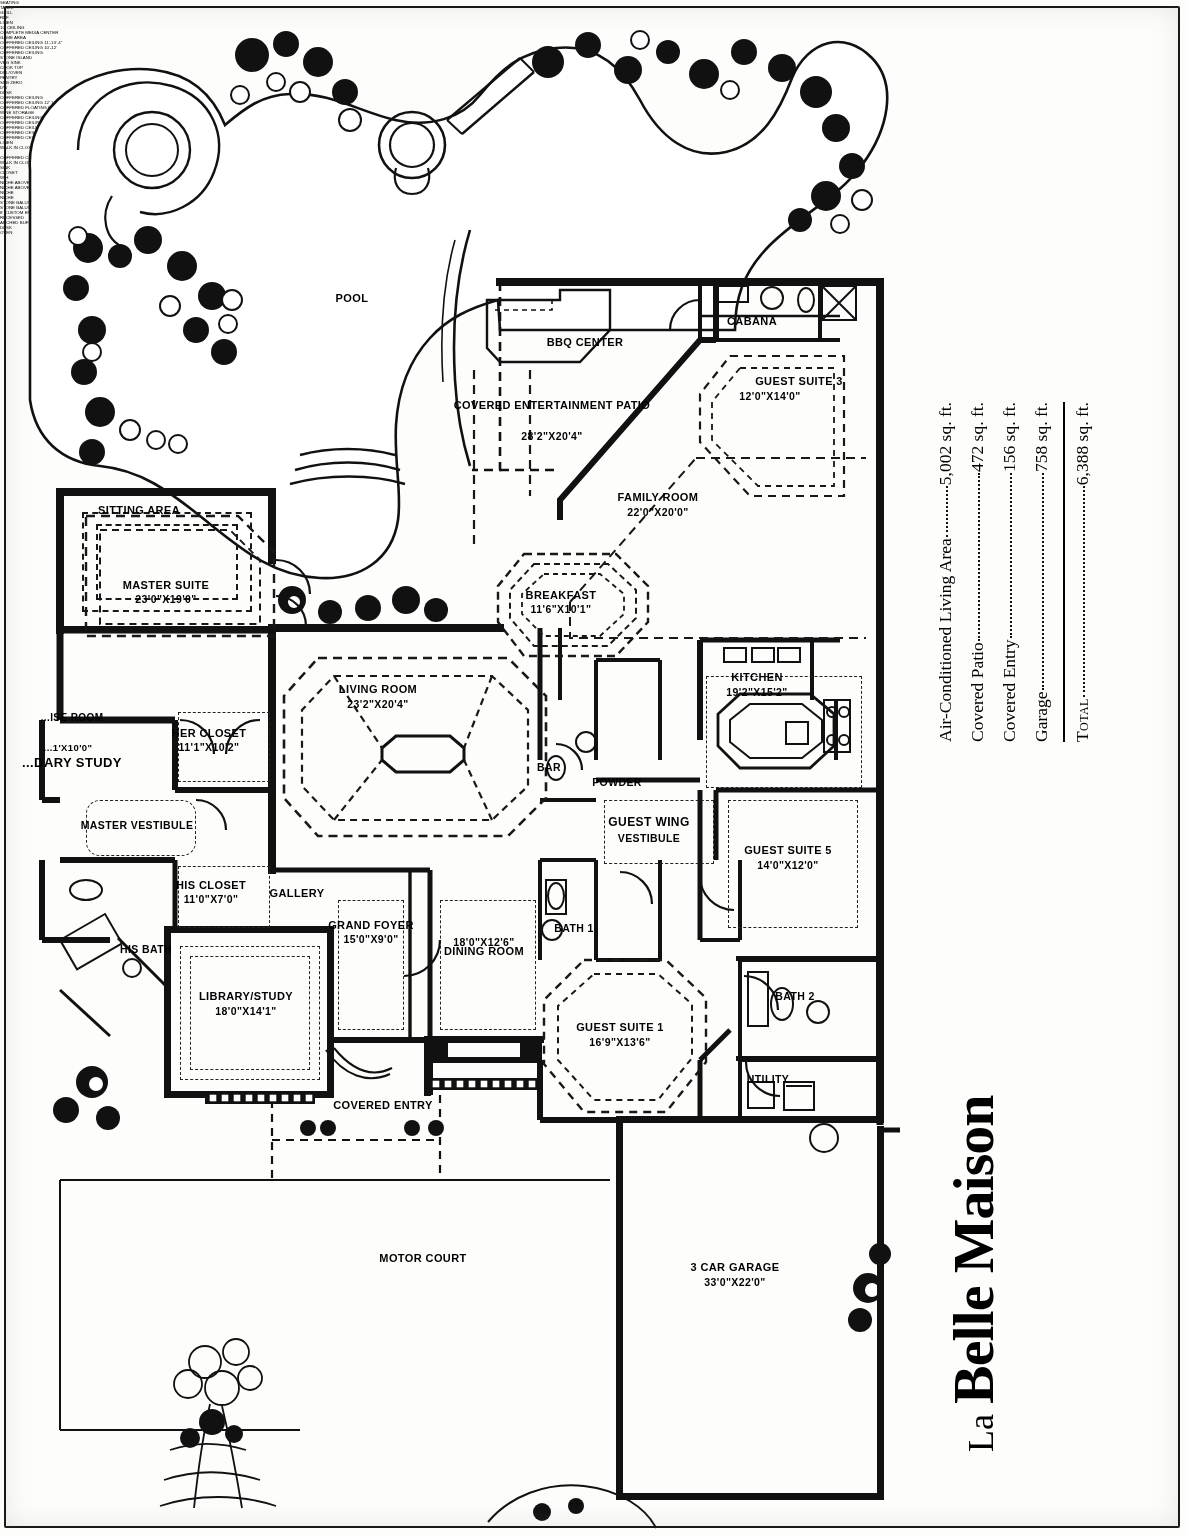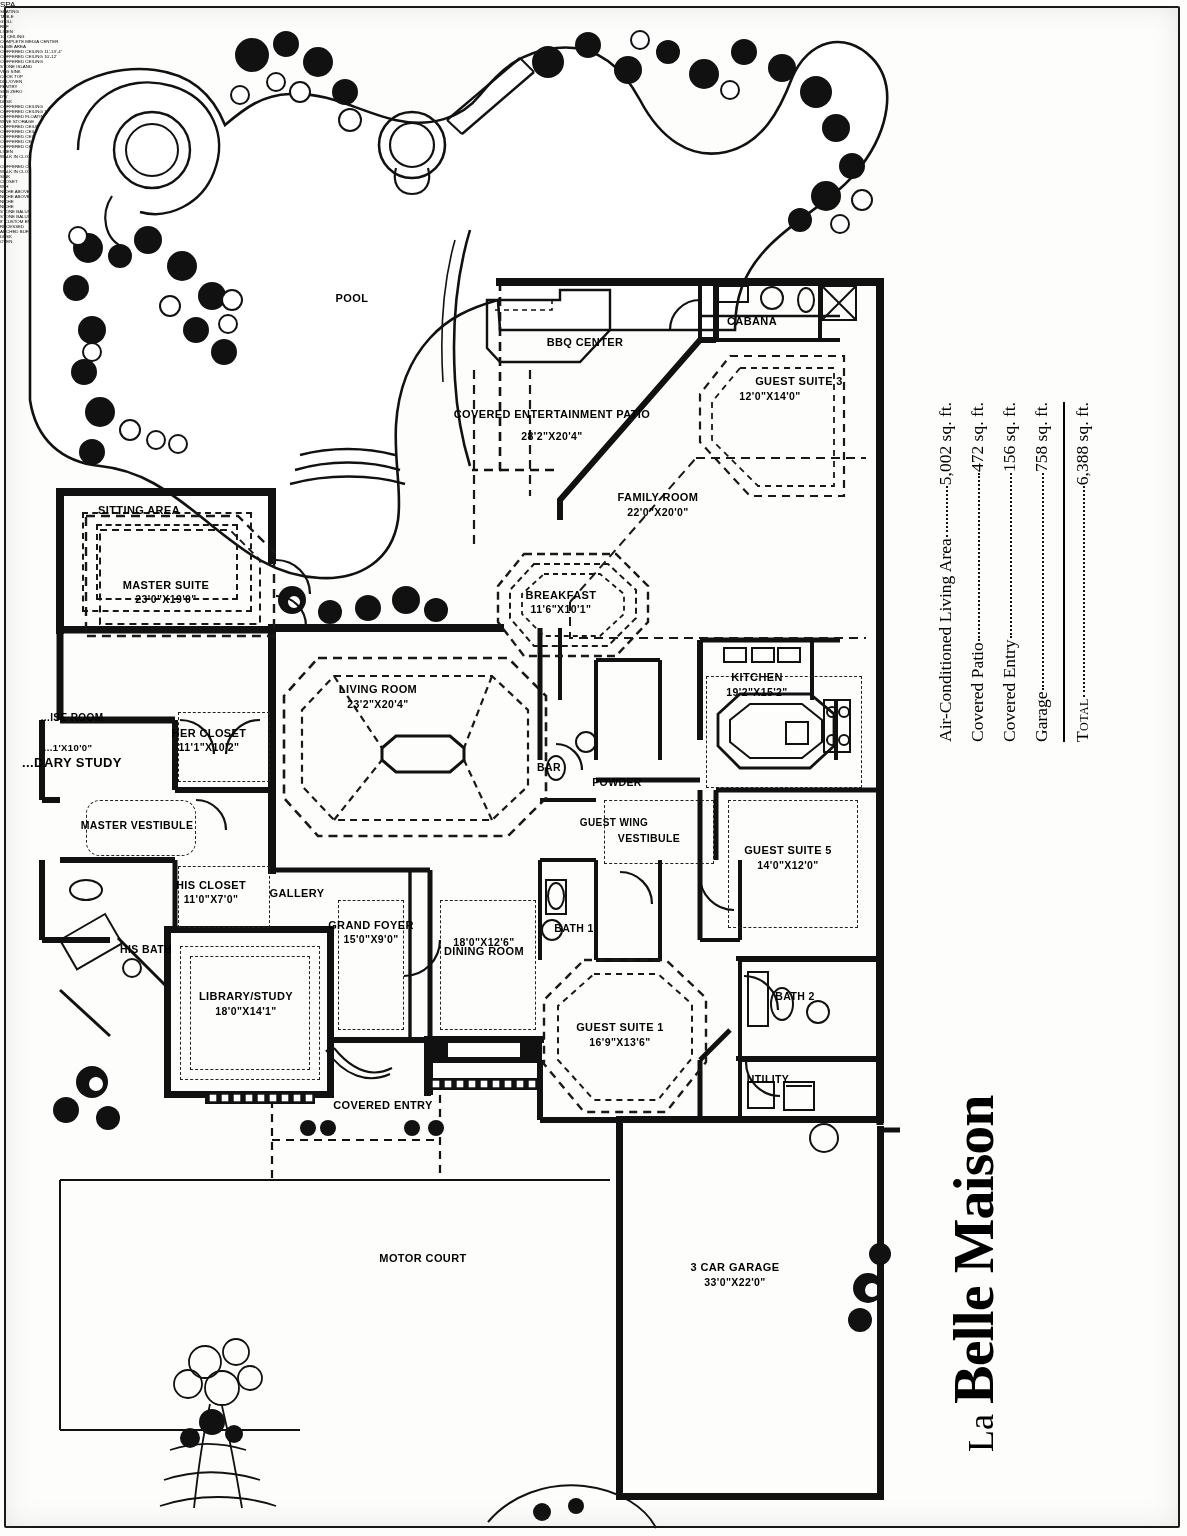--- a/index.html
+++ b/index.html
@@ -508,29 +508,28 @@
         <rect x="468" y="1080" width="8" height="8"></rect>
       <rect x="480" y="1080" width="8" height="8"></rect>
         <rect x="492" y="1080" width="8" height="8"></rect>
       <rect x="504" y="1080" width="8" height="8"></rect>
         <rect x="516" y="1080" width="8" height="8"></rect>
       <rect x="528" y="1080" width="8" height="8"></rect>
     </g>
   </svg>
 
   <div class="lbl room-name" style="left:352px;top:298px;">POOL</div>
-  <div class="note6" style="left:412px;top:146px;font-size:8px;">SPA</div>
   <div class="micro" style="left:170px;top:124px;">SEATING</div>
   <div class="micro" style="left:166px;top:156px;">TABLE</div>
 
   <div class="lbl room-name" style="left:585px;top:342px;">BBQ CENTER</div>
   <div class="micro" style="left:513px;top:317px;">GRILL</div>
   <div class="micro" style="left:548px;top:293px;">REF</div>
 
-  <div class="lbl room-name" style="left:552px;top:414px;">COVERED ENTERTAINMENT PATIO</div>
+  <div class="lbl room-name" style="left:552px;top:405px;">COVERED ENTERTAINMENT PATIO</div>
   <div class="lbl room-dim" style="left:552px;top:437px;">28'2"X20'4"</div>
 
   <div class="lbl room-name" style="left:752px;top:321px;">CABANA</div>
   <div class="micro" style="left:732px;top:295px;">LINEN</div>
 
   <div class="lbl room-name" style="left:799px;top:381px;">GUEST SUITE 3</div>
   <div class="lbl room-dim" style="left:770px;top:397px;">12'0"X14'0"</div>
 
   <div class="lbl room-name" style="left:658px;top:497px;">FAMILY ROOM</div>
   <div class="lbl room-dim" style="left:658px;top:513px;">22'0"X20'0"</div>
@@ -577,21 +576,21 @@
 
   <div class="lbl room-name" style="left:378px;top:689px;">LIVING ROOM</div>
   <div class="lbl room-dim" style="left:378px;top:705px;">23'2"X20'4"</div>
   <div class="micro" style="left:378px;top:810px;">COFFERED CEILING 12' 12'6" 17'4"</div>
 
   <div class="lbl room-name" style="left:549px;top:768px;font-size:10.5px;">BAR</div>
   <div class="micro" style="left:504px;top:720px;">COFFERED FLOATING BAR CEILING</div>
   <div class="lbl room-name" style="left:617px;top:783px;font-size:10.5px;">POWDER</div>
   <div class="micro" style="left:613px;top:873px;">WINE STORAGE</div>
 
-  <div class="lbl room-name" style="left:614px;top:823px;font-size:10px;">GUEST WING</div>
+  <div class="lbl room-name" style="left:649px;top:823px;font-size:12px;">GUEST WING</div>
   <div class="lbl room-name" style="left:649px;top:839px;font-size:10.5px;">VESTIBULE</div>
   <div class="micro" style="left:649px;top:853px;">COFFERED CEILING 12'-14'</div>
 
   <div class="lbl room-name" style="left:788px;top:850px;">GUEST SUITE 5</div>
   <div class="lbl room-dim" style="left:788px;top:866px;">14'0"X12'0"</div>
   <div class="micro" style="left:788px;top:880px;">COFFERED CEILING</div>
 
   <div class="lbl room-name" style="left:371px;top:925px;">GRAND FOYER</div>
   <div class="lbl room-dim" style="left:371px;top:940px;">15'0"X9'0"</div>
   <div class="micro" style="left:371px;top:953px;">COFFERED CEILING</div>

